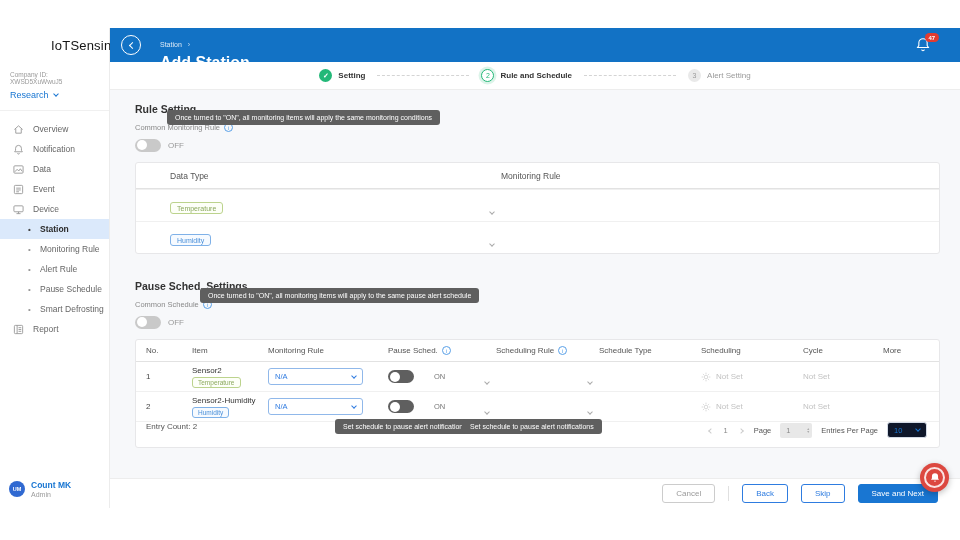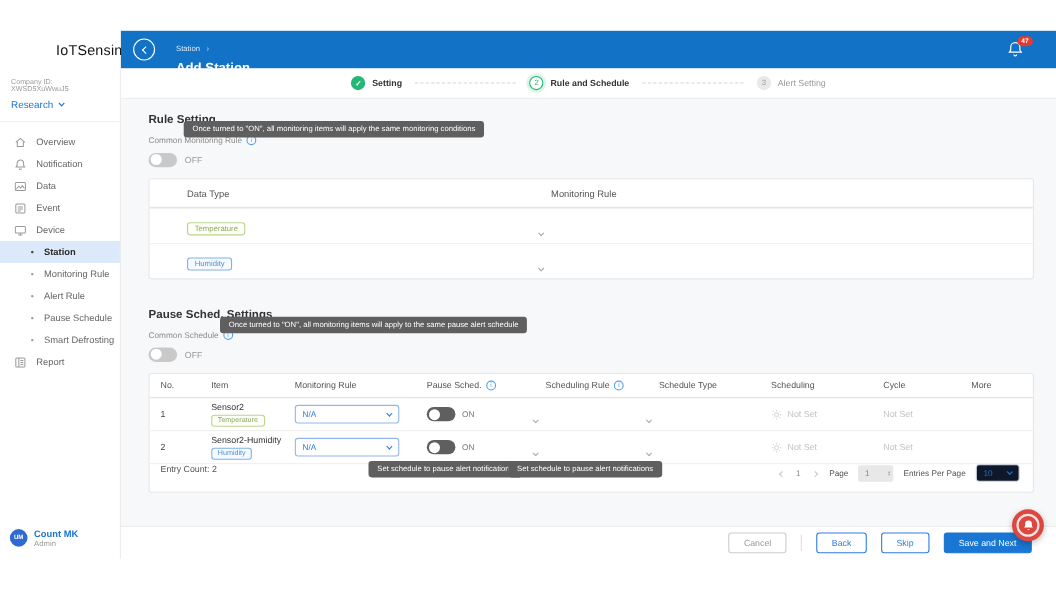--- a/index.html
+++ b/index.html
@@ -36,21 +36,21 @@
 
   
   .main { position:absolute; left:110px; top:28px; width:850px; height:480px; background:#f7f8fa; }
 
   .topbar { position:relative; height:34px; background:#1272c5; display:flex; align-items:center; }
   .back-btn { position:absolute; left:11px; top:7px; width:20px; height:20px; border:1.5px solid #fff; border-radius:50%; display:flex; align-items:center; justify-content:center; cursor:pointer; }
   .back-btn .chev { width:5px; height:5px; border-width:1.5px; color:#fff; margin-left:2px; }
   .crumbs { position:absolute; left:50px; top:5px; }
   .crumb { font-size:7px; color:rgba(255,255,255,.85); cursor:pointer; }
   .crumb-sep::before { content:"›"; color:rgba(255,255,255,.75); font-size:7px; margin-left:6px; }
-  .topbar-title { font-size:12px; font-weight:700; color:#fff; margin-top:3px; }
+  .topbar-title { font-size:16px; font-weight:700; color:#fff; margin-top:3px; }
   .bell-wrap { position:absolute; right:30px; top:9px; cursor:pointer; }
   .badge { position:absolute; top:-4px; left:9px; background:#e23b30; color:#fff; font-size:6px; font-weight:700; border-radius:7px; padding:1.5px 3.5px; }
 
   .stepbar { height:28px; background:#fff; border-bottom:1px solid #ededed; display:flex; align-items:center; justify-content:center; }
   .step { display:flex; align-items:center; gap:6px; }
   .s-circle { width:13px; height:13px; border-radius:50%; display:flex; align-items:center; justify-content:center; font-size:7px; }
   .s-circle.done { background:#23b878; }
   .s-circle.done::before { content:"✓"; color:#fff; font-size:7px; font-weight:700; }
   .s-circle.active { background:#fff; border:1px solid #23b878; color:#23b878; box-shadow:0 0 0 2.5px rgba(35,184,120,.16); }
   .s-circle.todo { background:#e9e9e9; color:#999; }
@@ -86,21 +86,21 @@
 
   
   .t2-grid { display:grid; grid-template-columns:46px 76px 120px 108px 103px 102px 102px 80px 1fr; align-items:center; padding-left:10px; }
   .t2-head { height:22px; font-size:8px; color:#555; border-bottom:1px solid #e2e2e2; }
   .t2-head .hcell { display:flex; align-items:center; gap:4px; }
   .t2-row { height:30px; border-bottom:1px solid #f0f0f0; font-size:8px; color:#444; }
   .item-cell .item-name { font-size:8px; color:#333; }
   .item-cell .tag { margin-top:2px; font-size:6.5px; padding:1px 5px; }
   .select-na { width:95px; height:17px; border:1px solid #90b8ea; border-radius:3px; background:#fff; color:#2f7be0; font-size:7.5px; display:flex; align-items:center; justify-content:space-between; padding:0 6px; cursor:pointer; }
   .select-na .chev { color:#2f7be0; }
-  .pause-cell { display:flex; align-items:center; gap:6px; }
+  .pause-cell { display:flex; align-items:center; gap:20px; }
   .pause-cell .toggle-label { color:#777; font-size:7.5px; }
   .notset { display:flex; align-items:center; gap:5px; color:#c2c2c2; font-size:8px; }
   .t2-foot { display:flex; align-items:flex-start; height:25px; padding:0 12px 0 10px; font-size:8px; color:#555; }
   .pager { margin-left:auto; display:flex; align-items:center; gap:9px; color:#888; }
   .pg-chev { color:#ccc; cursor:pointer; padding:2px; }
   .pg-num { font-size:7.5px; color:#888; }
   .page-label, .entries-label { font-size:7.5px; color:#555; }
   .page-input { display:flex; align-items:center; justify-content:space-between; width:32px; height:15px; background:#e8e8e8; border-radius:2px; padding:0 3px 0 6px; font-size:7.5px; color:#888; }
   .page-stepper { font-size:4px; line-height:3.5px; white-space:pre; color:#aaa; }
   .page-stepper::before { content:"▴\A▾"; }

